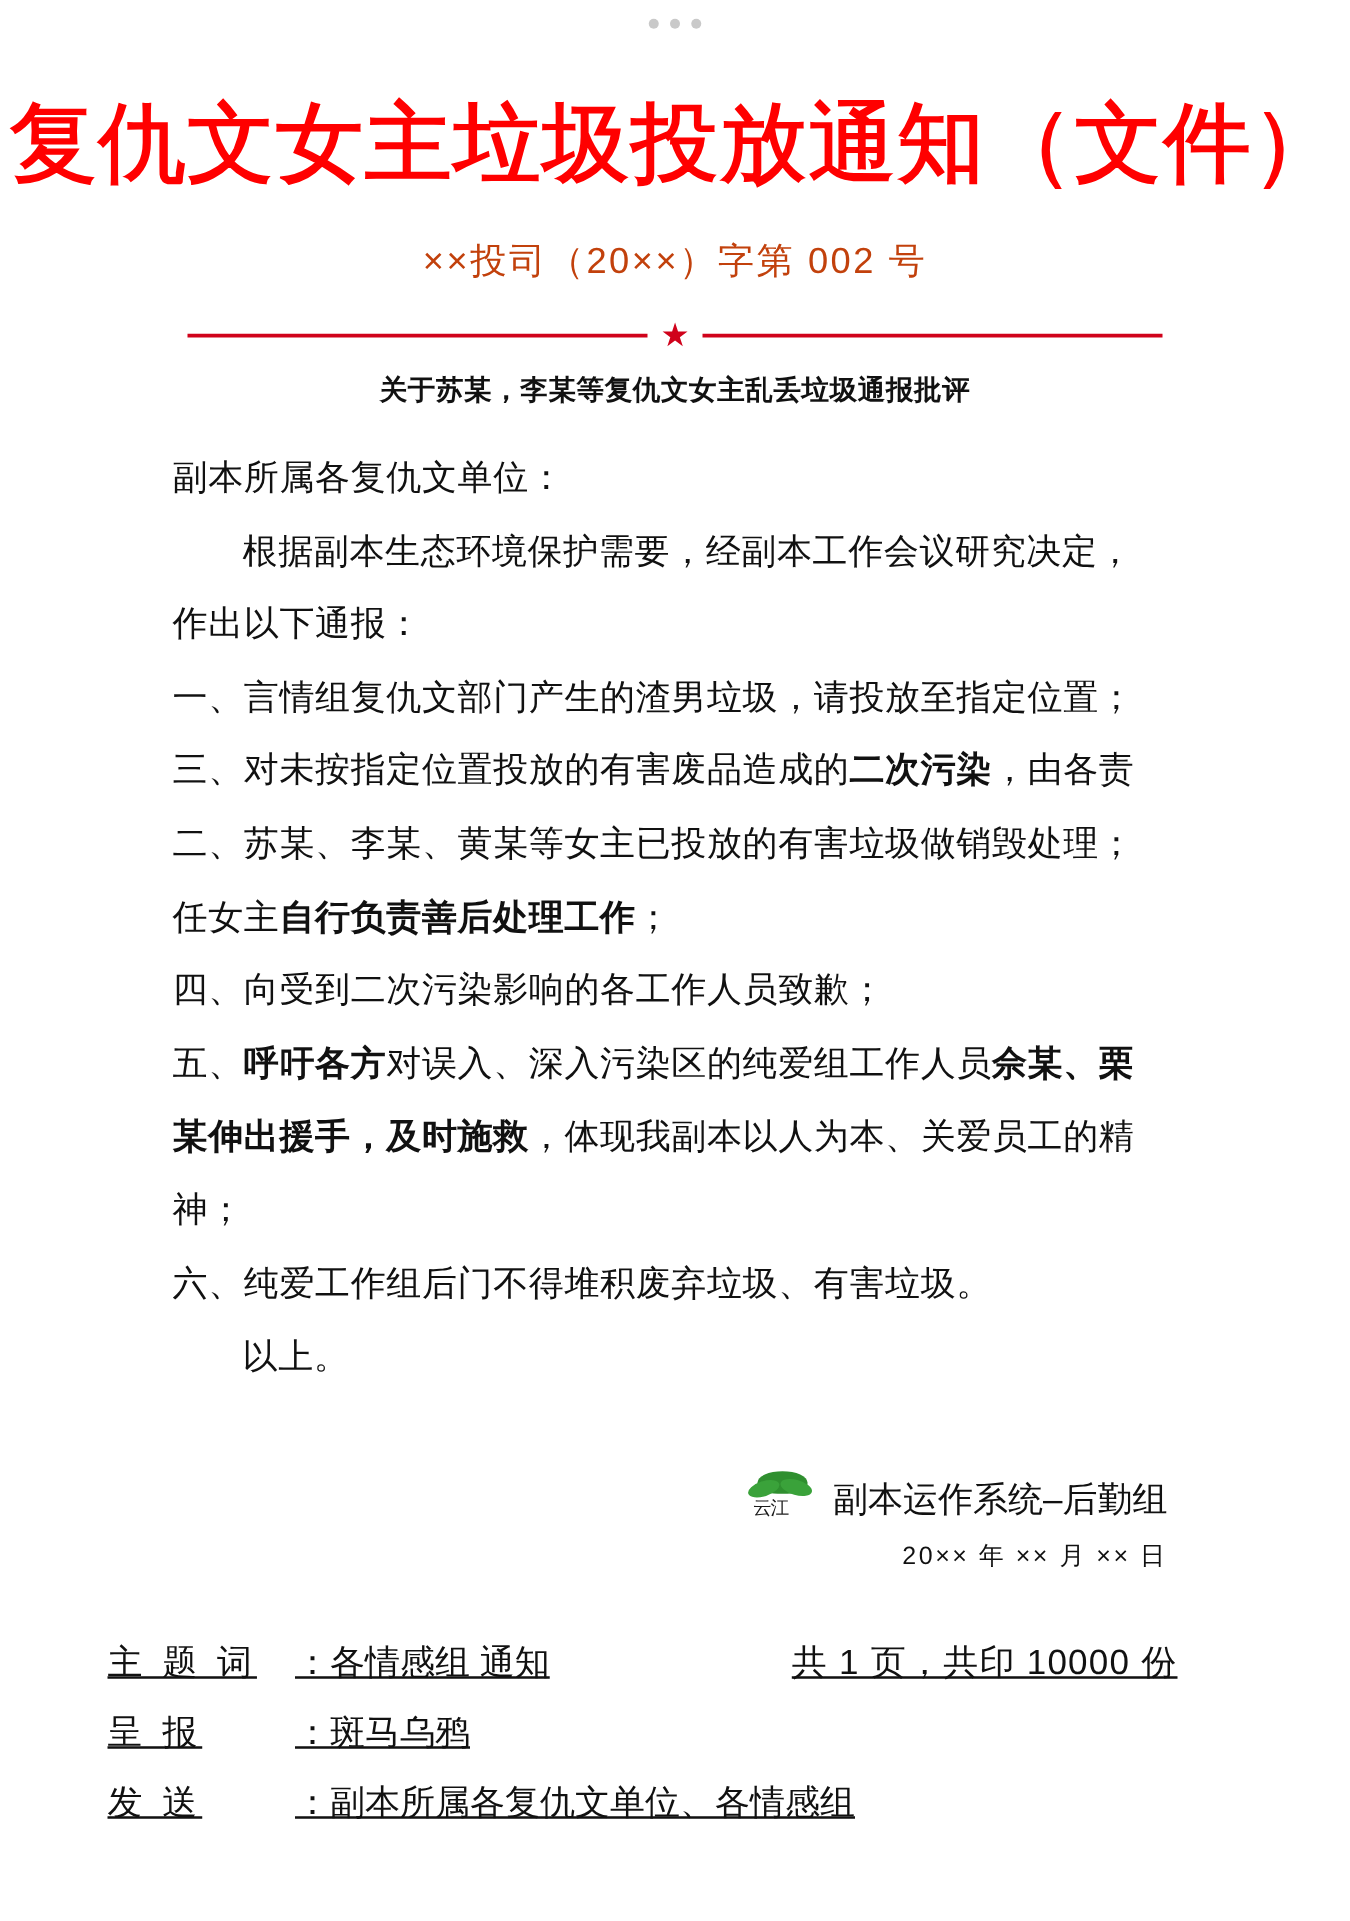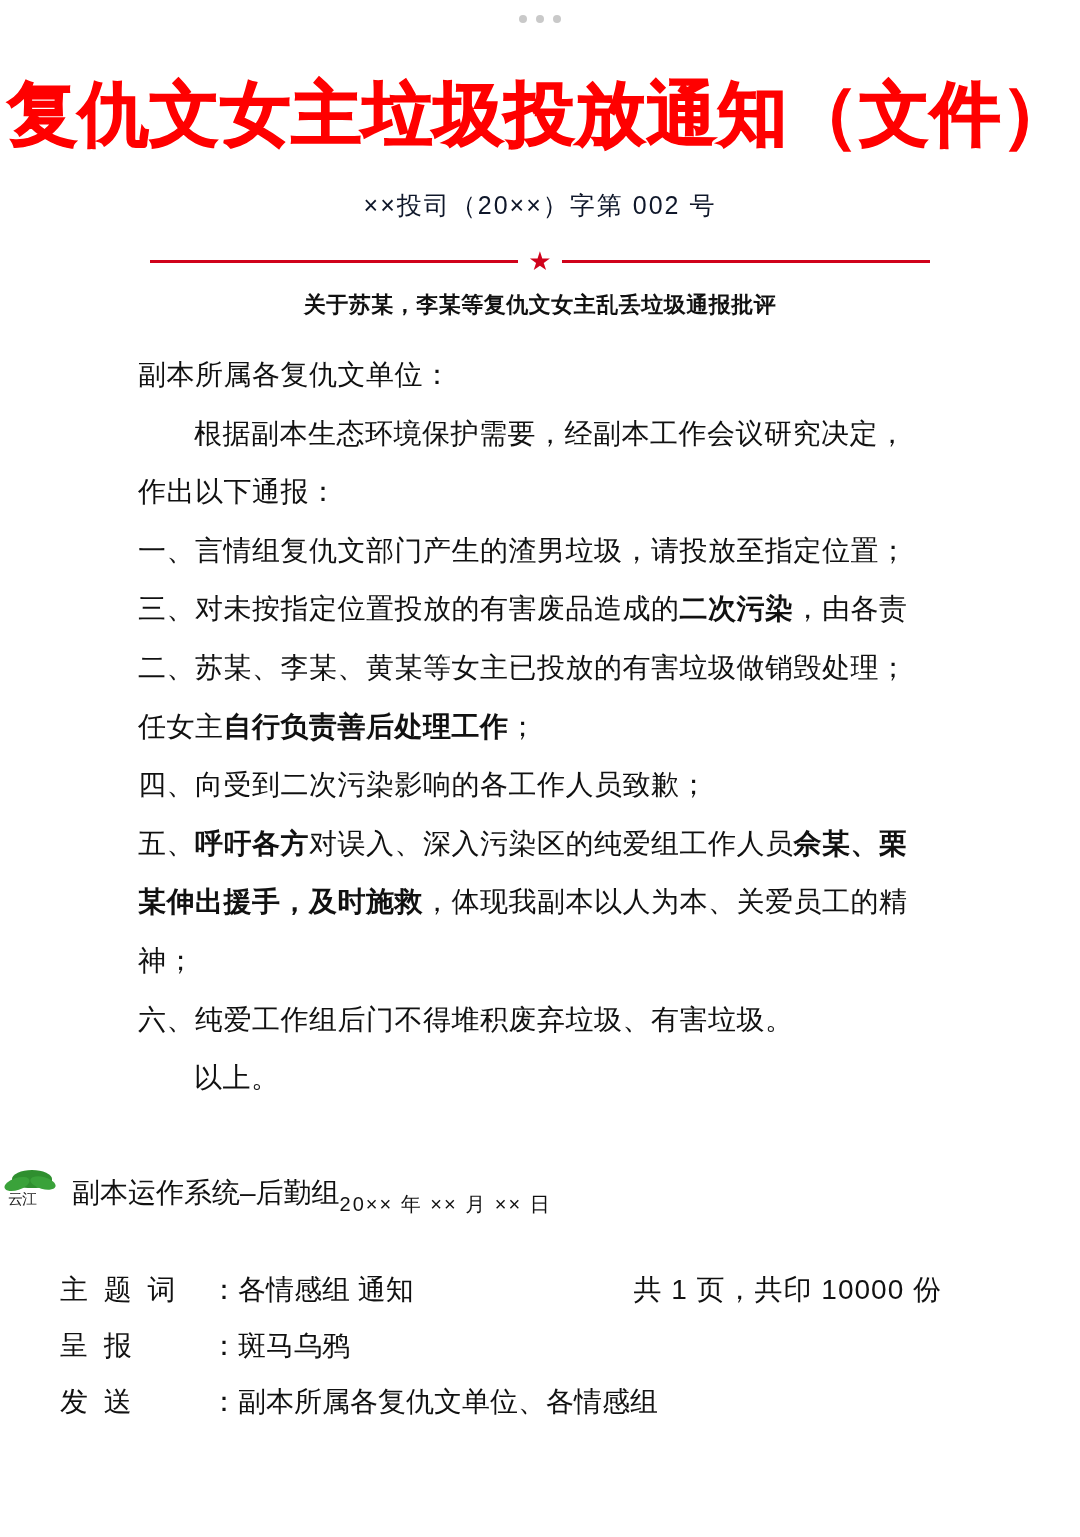--- a/index.html
+++ b/index.html
@@ -33,32 +33,32 @@
     width: 8px;
     height: 8px;
     border-radius: 50%;
     background: #c9c9c9;
   }
   
   .doc-title {
     text-align: center;
     color: #ff0000;
     font-family: "DejaVu Sans", sans-serif;
-    font-weight: 700;
+    font-weight: 400;
     font-size: 70px;
     letter-spacing: 1px;
     line-height: 1.1;
     margin-top: 46px;
     white-space: nowrap;
     -webkit-text-stroke: 1.5px #ff0000;
   }
   .doc-number {
     text-align: center;
-    font-size: 25px;
-    color: #0f172a;
+    font-size: 29px;
+    color: #c2410c;
     margin-top: 36px;
     letter-spacing: 2px;
   }
   .rule-wrap {
     position: relative;
     margin: 26px auto 0 auto;
     width: 780px;
     height: 26px;
   }
   .rule-line {
@@ -103,21 +103,21 @@
     text-indent: 56px;
   }
   .bold {
     font-weight: 700;
   }
   
   .sign-area {
     margin-top: 62px;
     margin-right: 146px;
     display: flex;
-    flex-direction: row;
+    flex-direction: column;
     align-items: flex-end;
   }
   .sign-row {
     display: flex;
     align-items: center;
     gap: 10px;
     font-size: 28px;
   }
   .seal {
     width: 62px;
@@ -163,23 +163,24 @@
     font-family: "DejaVu Serif", serif;
     letter-spacing: -1px;
   }
   .sign-date {
     font-size: 20px;
     letter-spacing: 2px;
     margin-top: 6px;
   }
   
   .footer {
-    margin: 44px 138px 0 60px;
+    margin: 44px 138px 0 86px;
     font-size: 28px;
     line-height: 2.0;
+    text-decoration: underline;
   }
   .footer-row {
     display: flex;
   }
   .footer-label {
     width: 150px;
     flex: 0 0 150px;
     letter-spacing: 4px;
   }
   .footer-colon {

